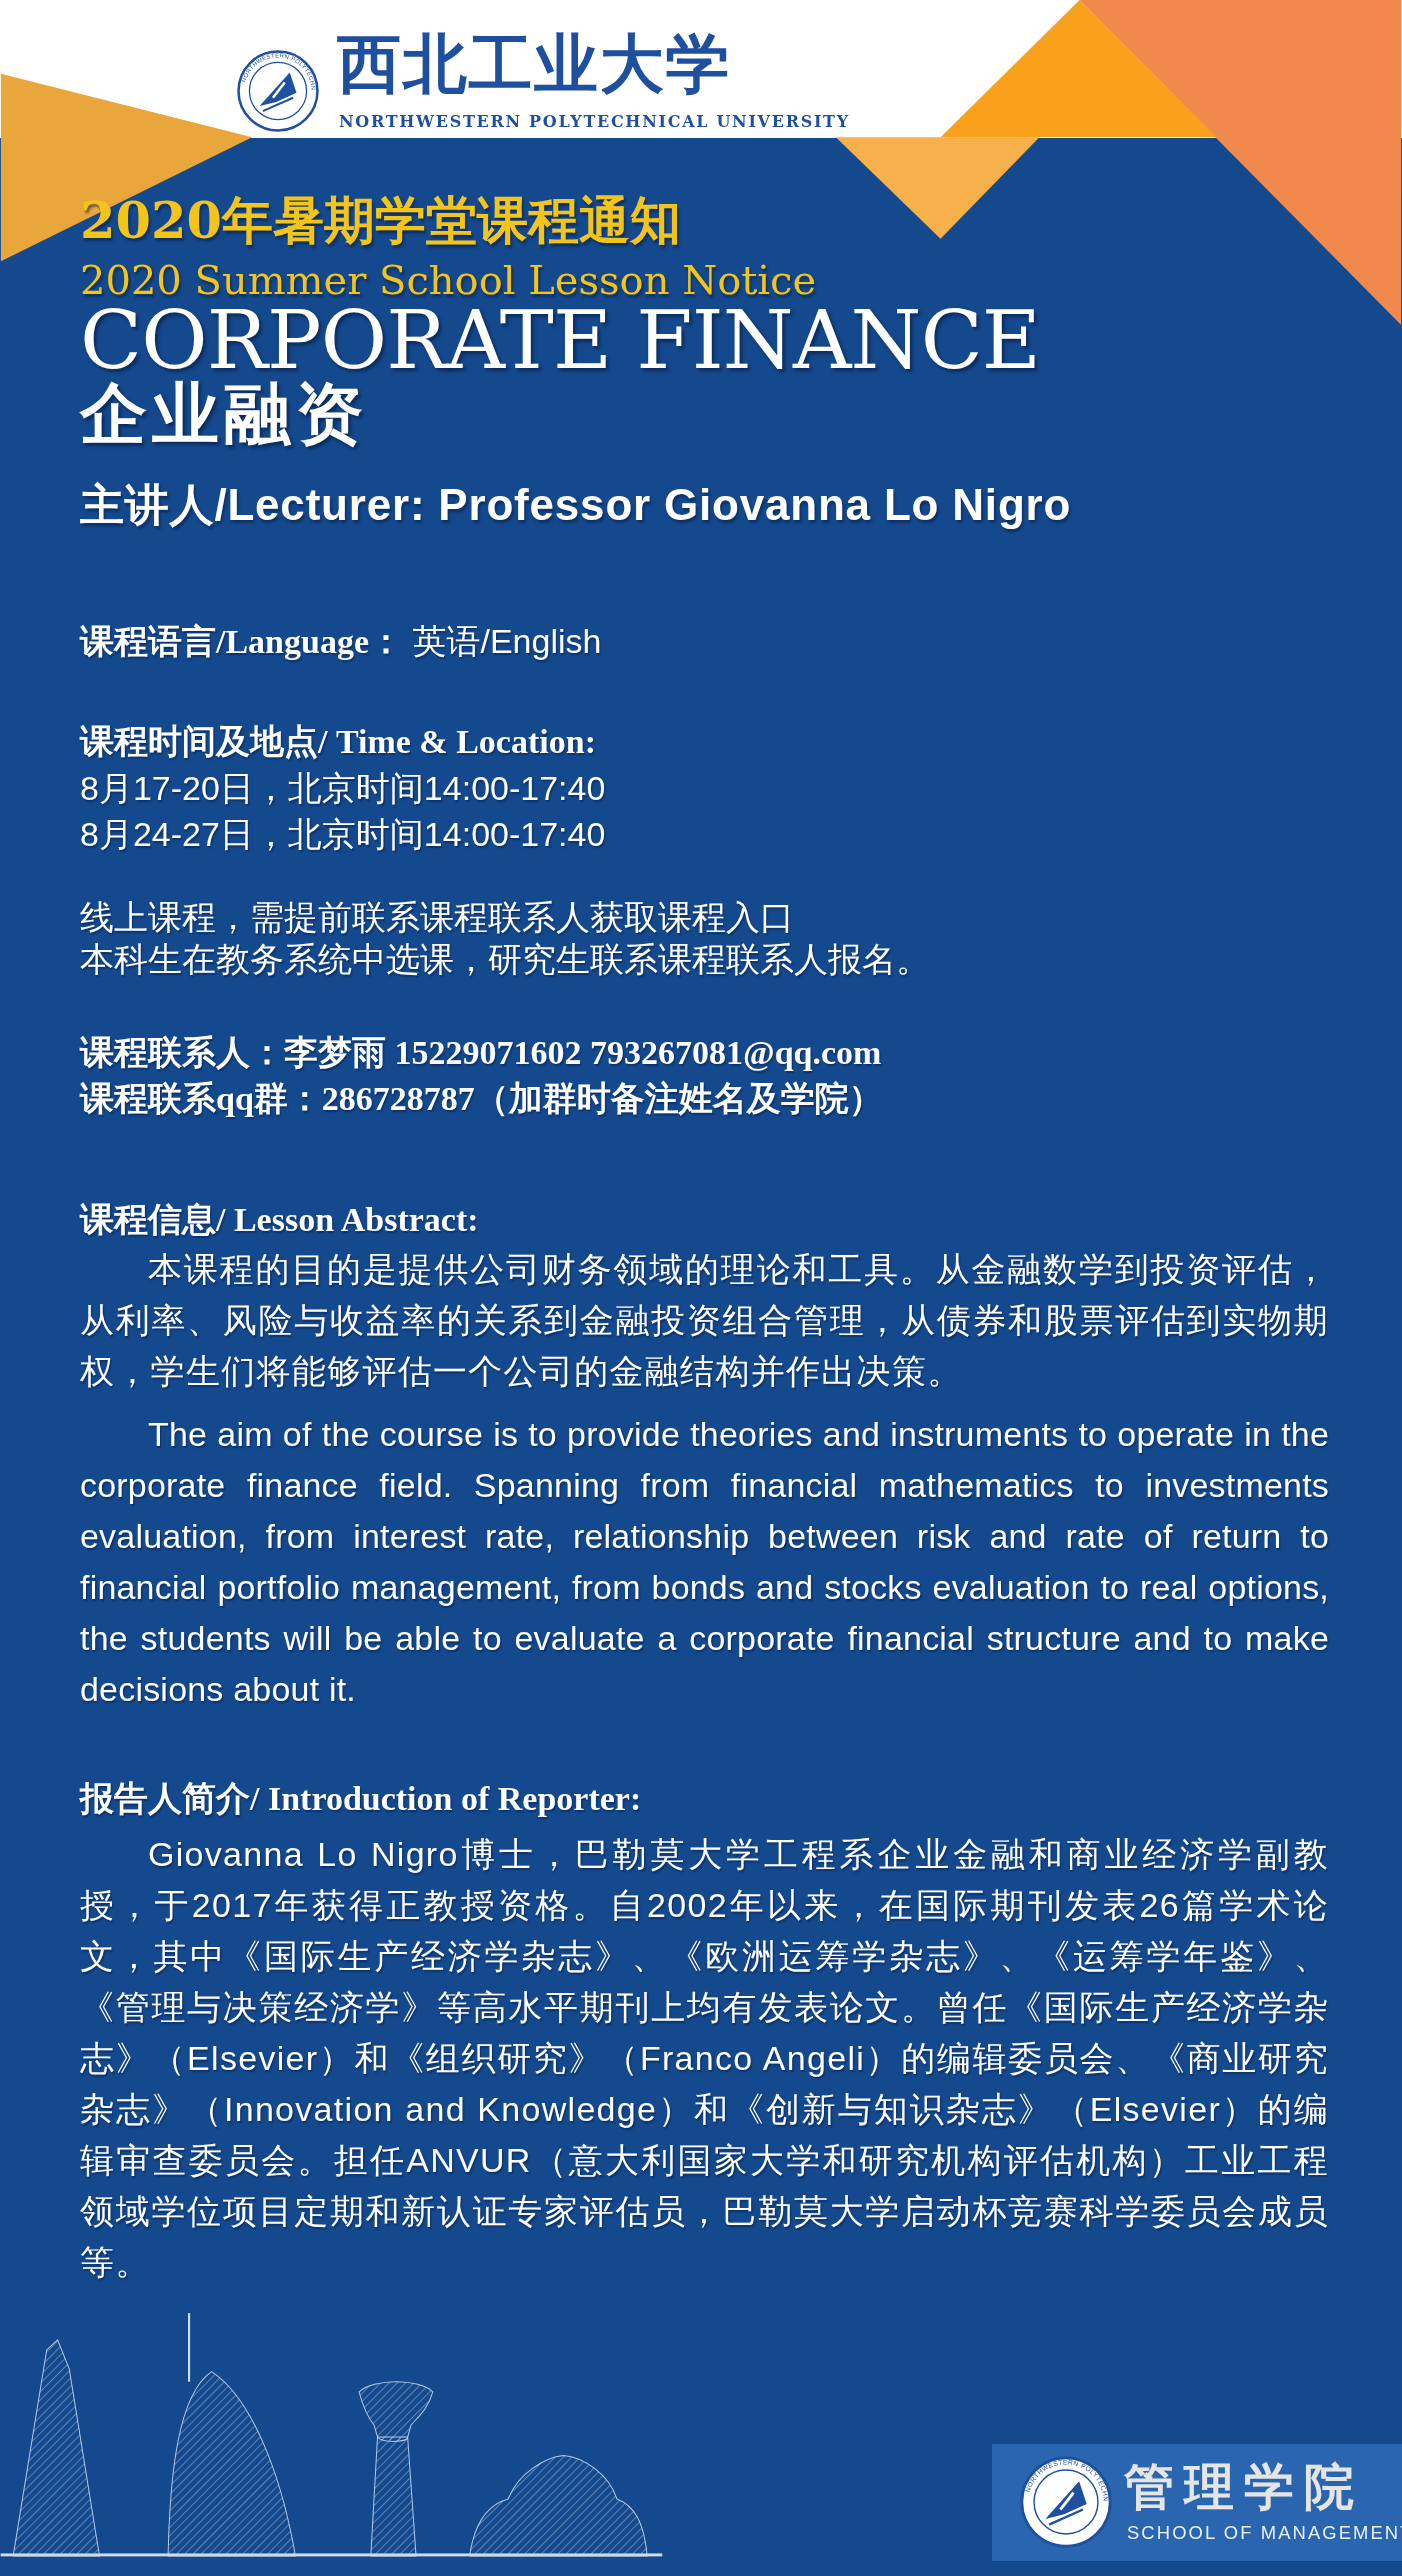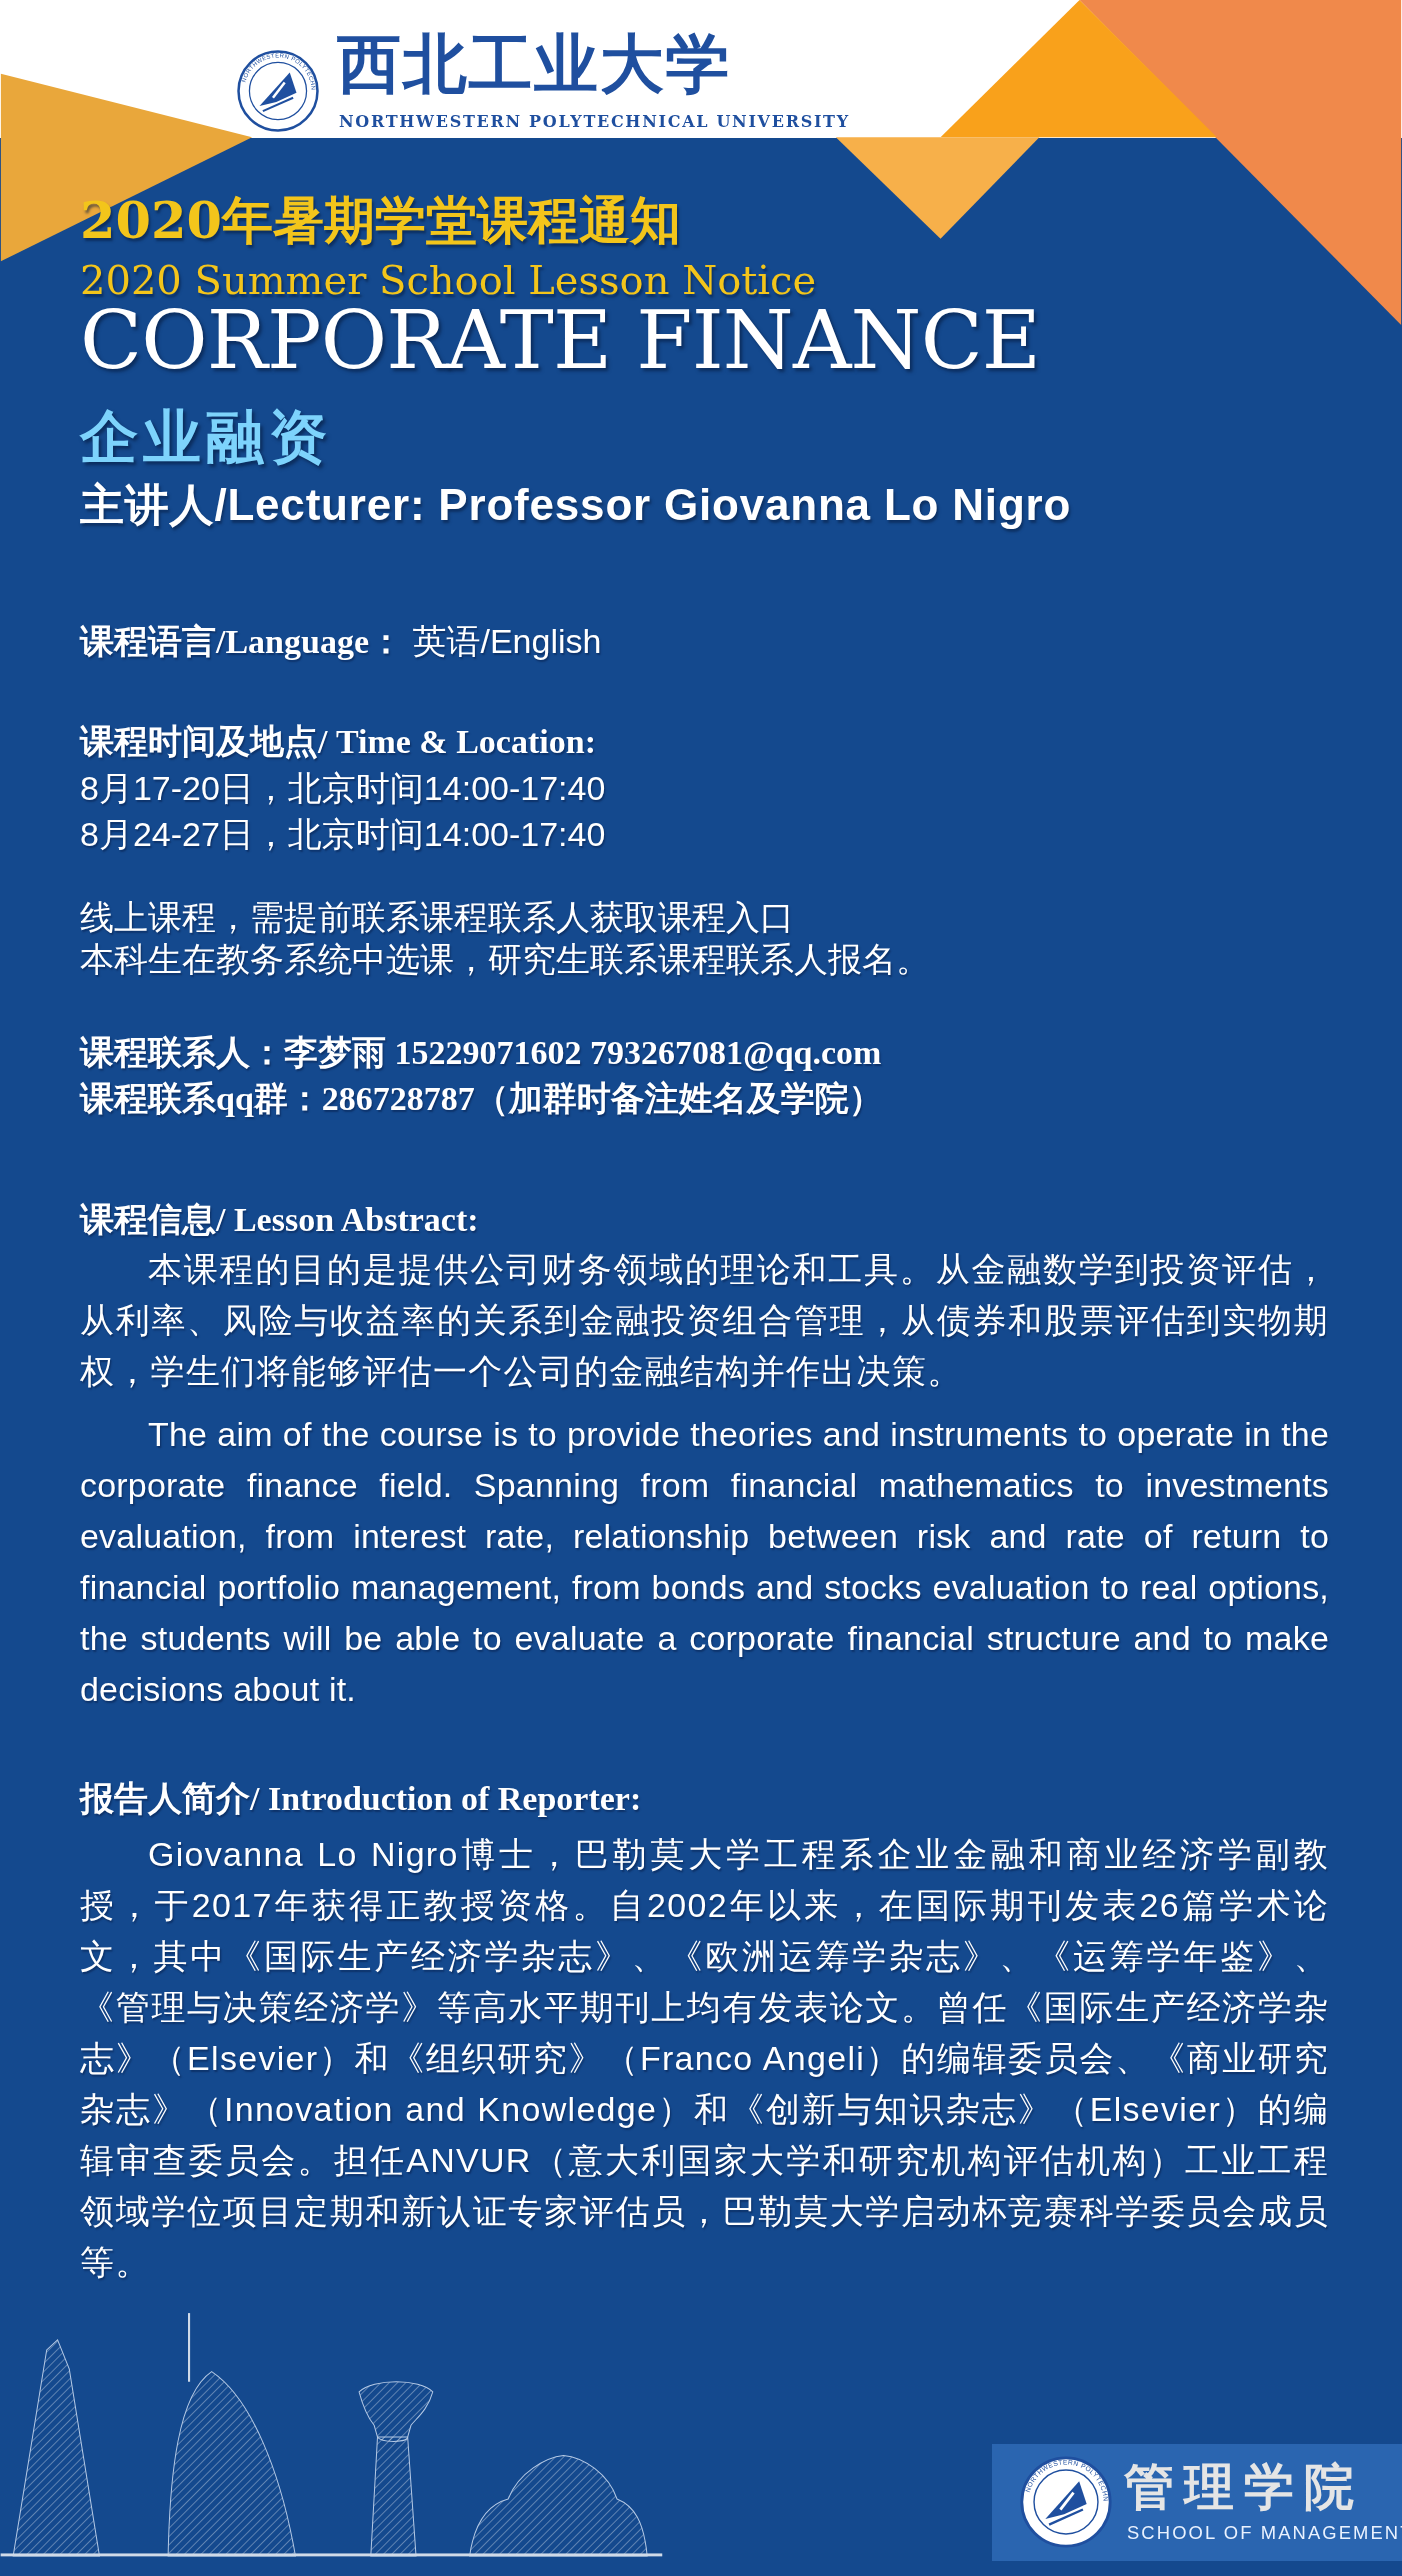--- a/index.html
+++ b/index.html
@@ -40,21 +40,21 @@
     top:257px;font-size:40px;color:var(--yellow);
     font-family:"DejaVu Serif","Liberation Serif",serif;font-weight:400;
     text-shadow:1.7px 2.5px 2.5px rgba(5,25,60,.55);
   }
   .course-en{
     top:300px;font-size:81px;line-height:1;color:#fff;letter-spacing:-0.8px;
     font-family:"DejaVu Serif","Liberation Serif",serif;font-weight:400;
     text-shadow:2.5px 3.4px 3.4px rgba(5,25,60,.6);
   }
   .course-cn{
-    top:408px;font-size:58px;line-height:1;color:#7dd3fc;font-weight:700;letter-spacing:5px;
+    top:380px;font-size:67px;line-height:1;color:#ffffff;font-weight:700;letter-spacing:5px;
     text-shadow:2.5px 3.4px 3.4px rgba(5,25,60,.6);
   }
   .lecturer{top:476px;font-size:44px;font-weight:700;letter-spacing:0.8px;
     text-shadow:1.7px 2.5px 2.5px rgba(5,25,60,.5);}
   
   .line{position:absolute;left:80px;font-size:34px;white-space:nowrap;
     text-shadow:1.3px 1.7px 1.7px rgba(0,15,50,.4);}
   .b{font-weight:700;font-family:Liberation Serif, serif;}
   .para{
     position:absolute;left:80px;width:1249px;font-size:34px;line-height:51px;

